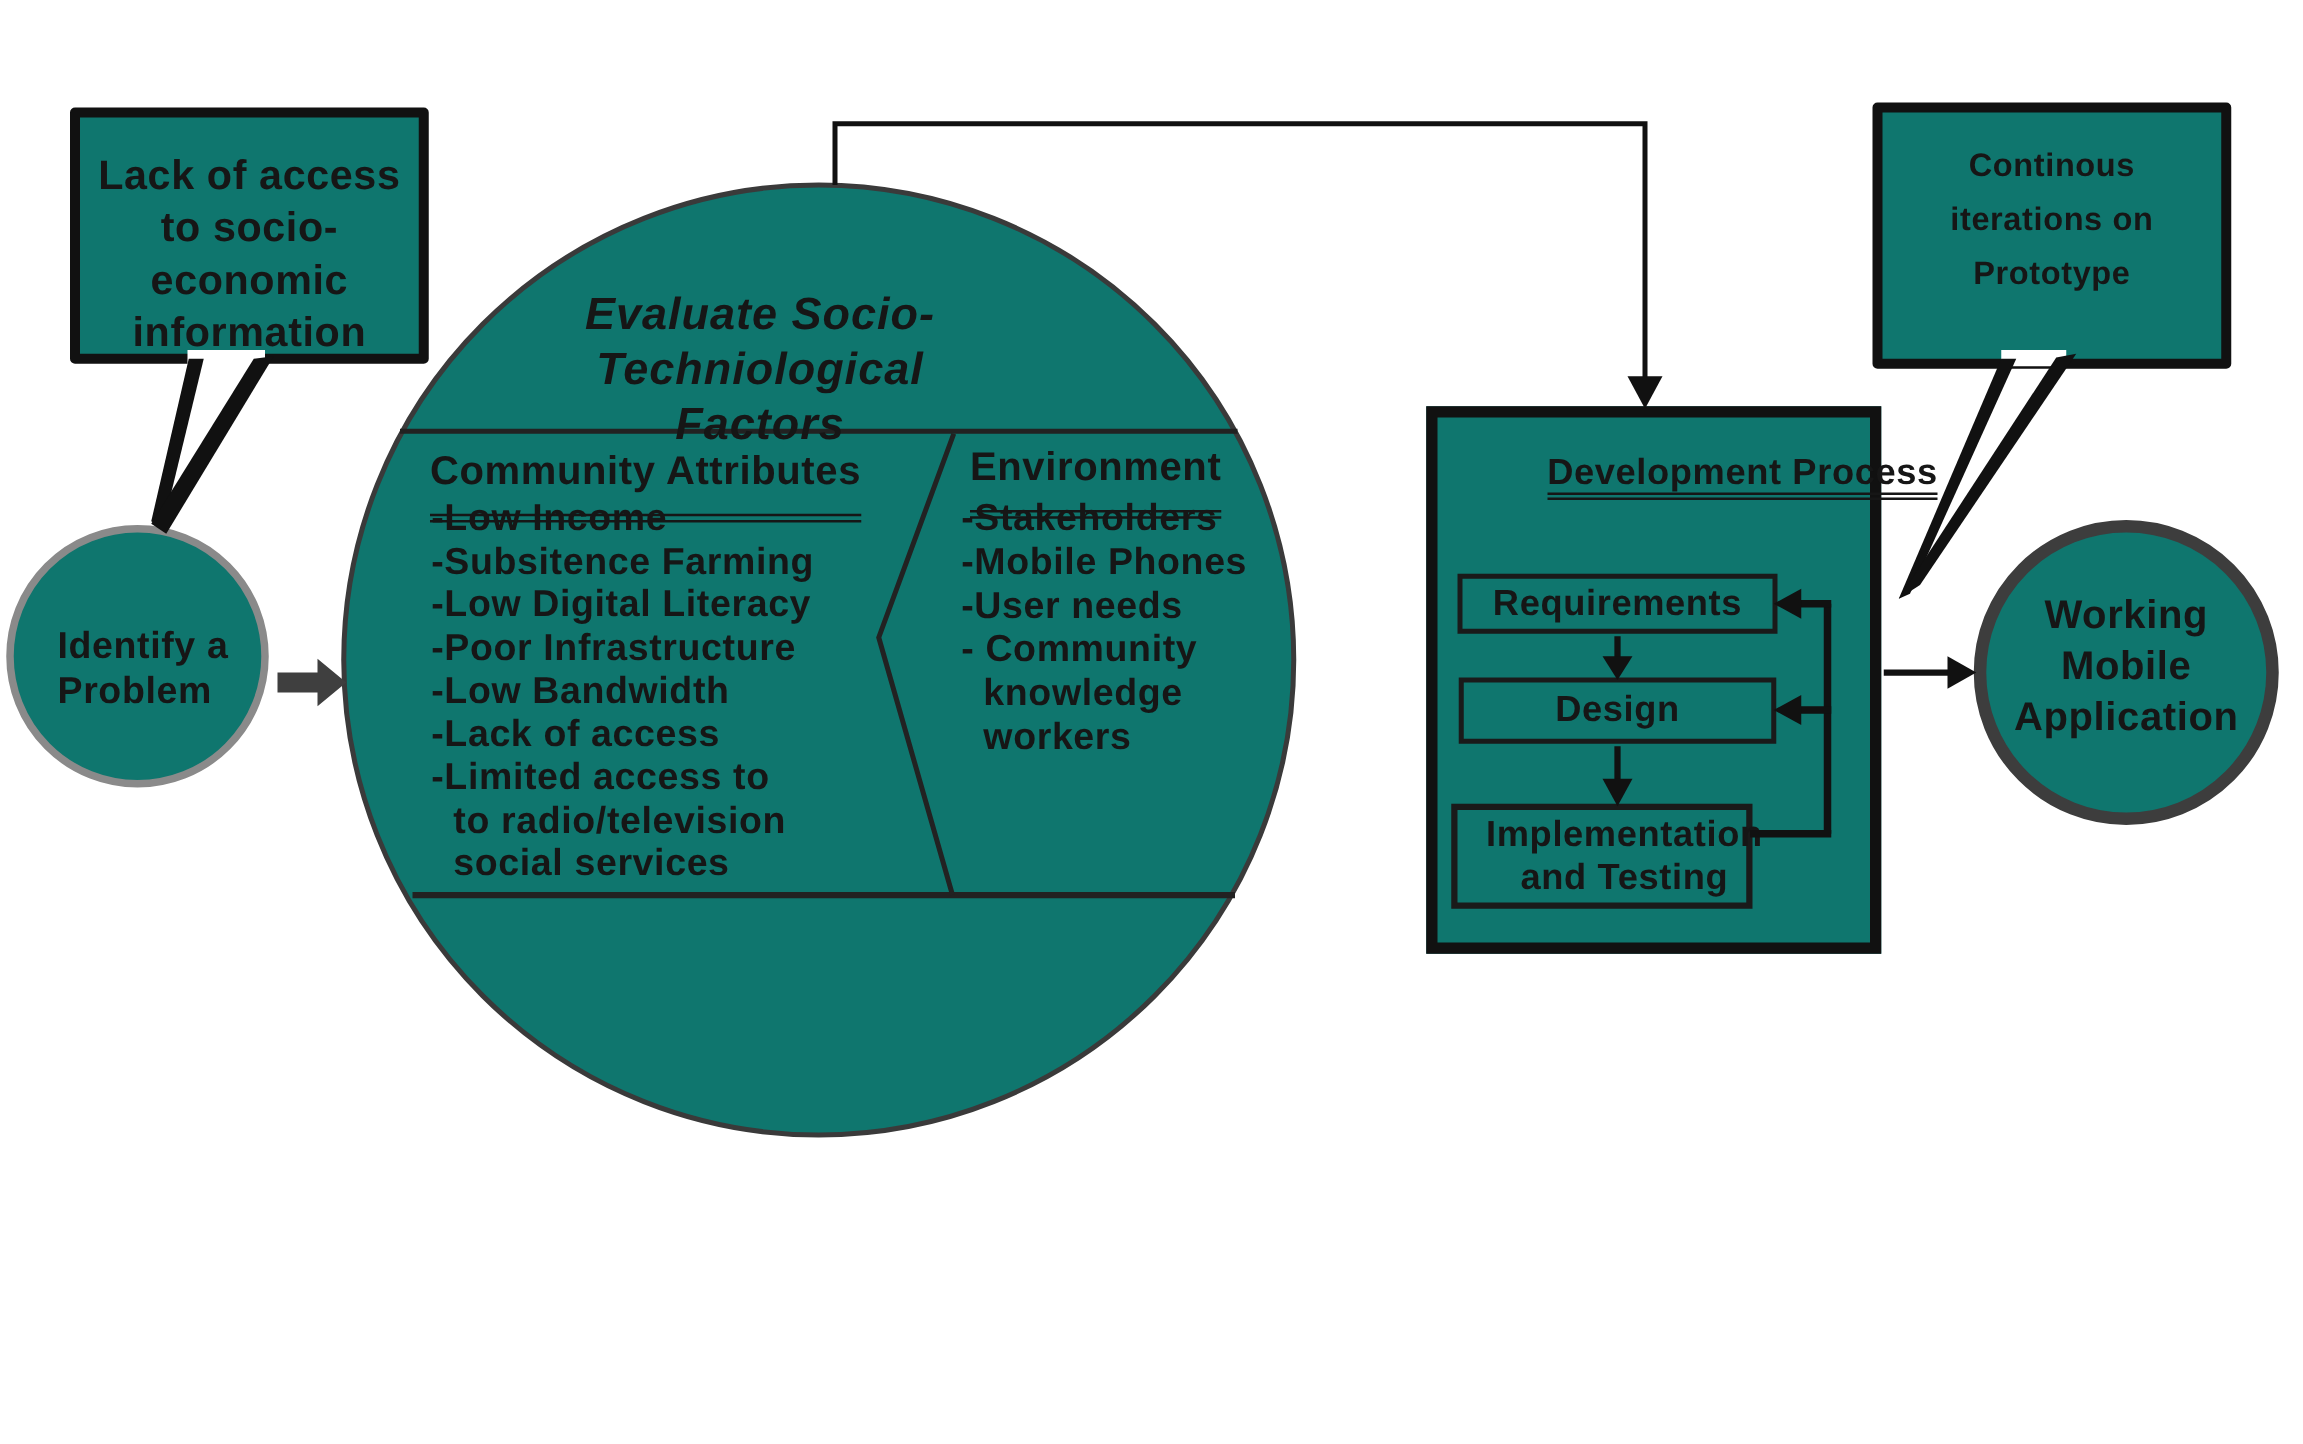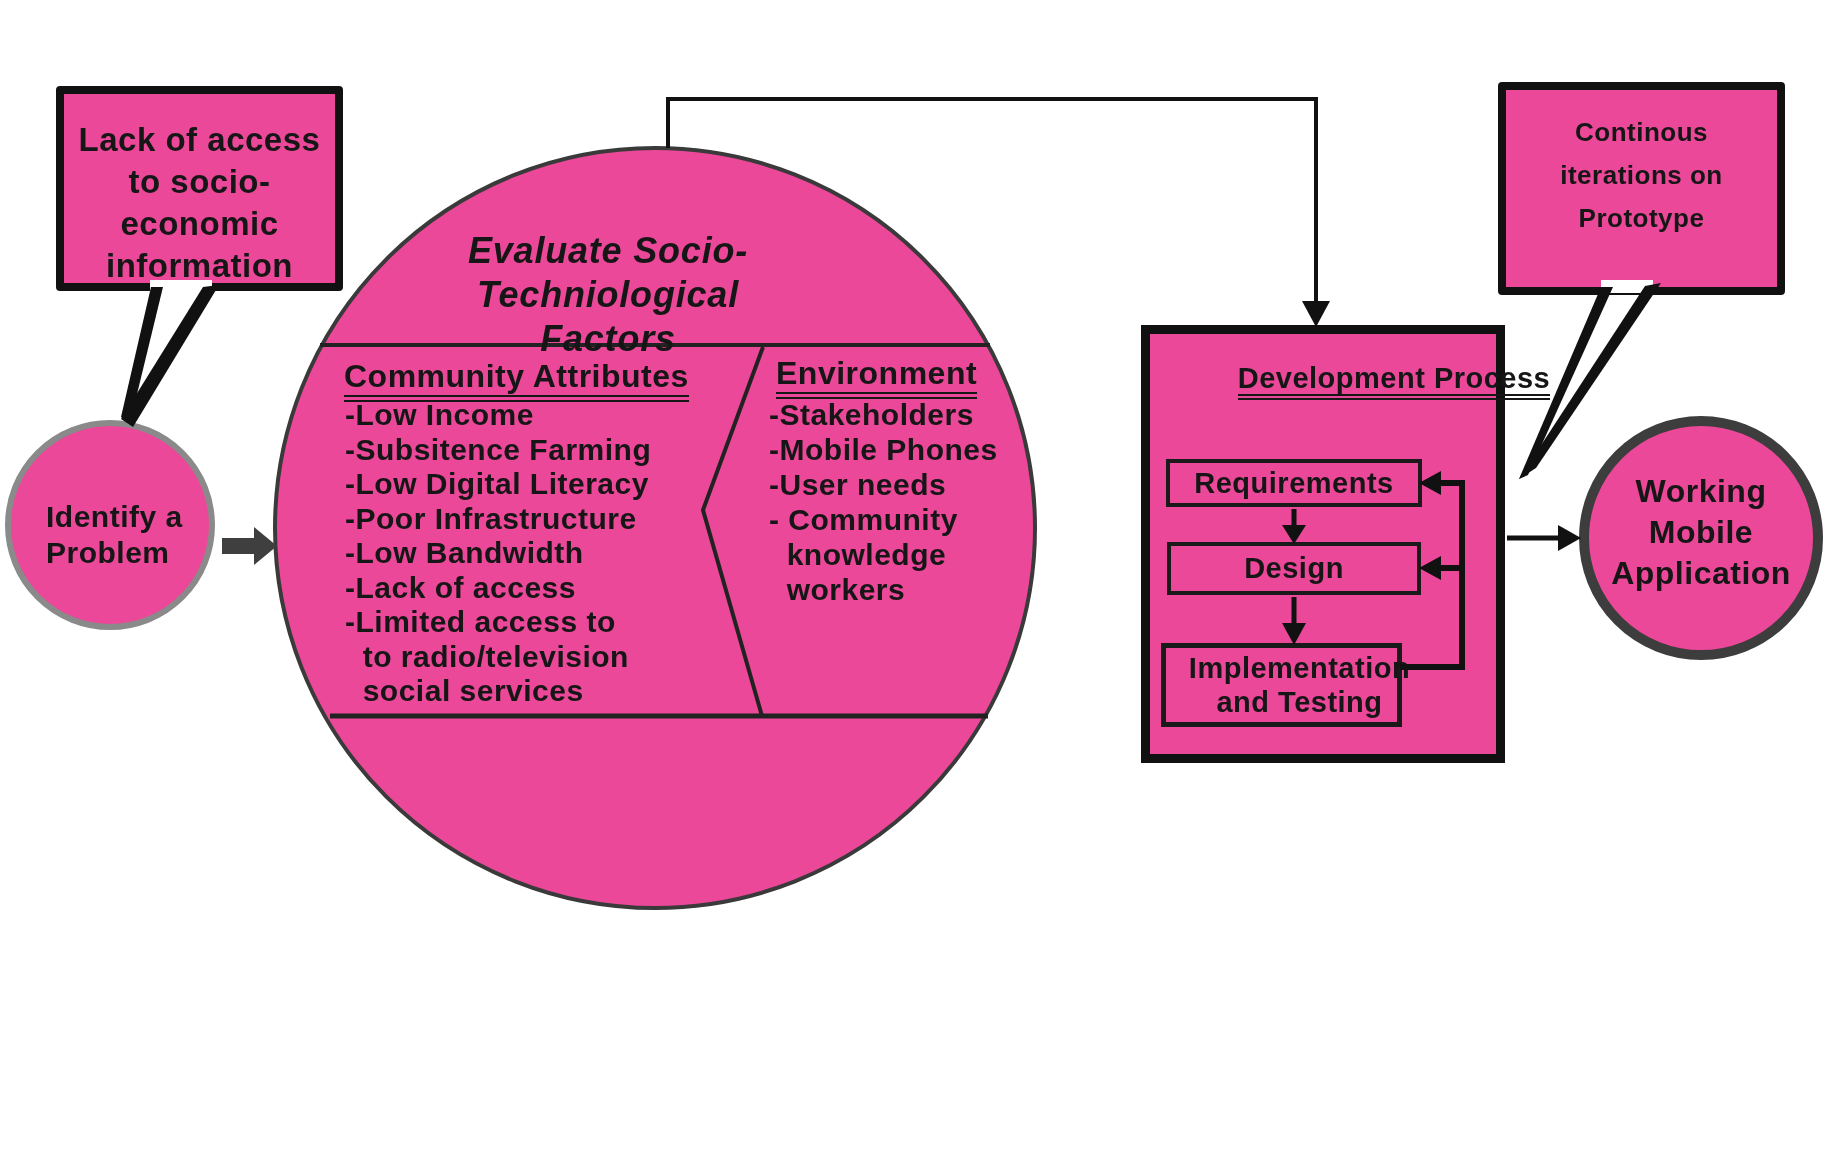--- a/index.html
+++ b/index.html
@@ -1,36 +1,36 @@
 <!DOCTYPE html>
 <html><head>
 <meta charset="utf-8">
 <style>
   html,body{margin:0;padding:0;background:#ffffff;}
   #stage{
     position:relative;width:1842px;height:1155px;background:#ffffff;overflow:hidden;
     font-family:"Liberation Sans","DejaVu Sans",sans-serif;
     color:#161616;font-weight:bold;letter-spacing:.5px;
   }
-  .shape{position:absolute;z-index:1;background:#ec4899;box-sizing:border-box;}
+  .shape{position:absolute;z-index:1;background:#0f766e;box-sizing:border-box;}
   .txt{position:absolute;z-index:3;}
   .center{text-align:center;}
   svg.overlay{position:absolute;left:0;top:0;z-index:2;pointer-events:none;}
   .circle{border-radius:50%;}
   .bubble{border:8px solid #111111;border-radius:4px;}
   .line{white-space:pre;}
   
   .bubble-txt{font-size:33px;line-height:42px;}
   .bubble2-txt{font-size:26px;line-height:43px;}
   
   .identify-txt{font-size:30px;line-height:36px;}
   
   .eval-title{font-size:36px;line-height:44px;font-style:italic;letter-spacing:.8px;}
   .col-header{font-size:32px;line-height:34px;}
-  .col-header .u{border-bottom:7px double #161616;padding-bottom:1px;}
+  .col-header .u{border-bottom:7px double #161616;padding-bottom:17px;}
   .col-items{font-size:30px;line-height:34.5px;}
   .env-items{line-height:35px;}
   
   .devbox{border:9px solid #111111;}
   .dev-title{font-size:29px;line-height:32px;}
   .stepbox{border:4px solid #1a1a1a;display:flex;align-items:center;justify-content:center;z-index:1;}
   .step-label{font-size:29px;}
   .implbox{border:5px solid #1a1a1a;flex-direction:column;line-height:34px;padding-left:36px;}
   
   .work-txt{font-size:32px;line-height:41px;}

